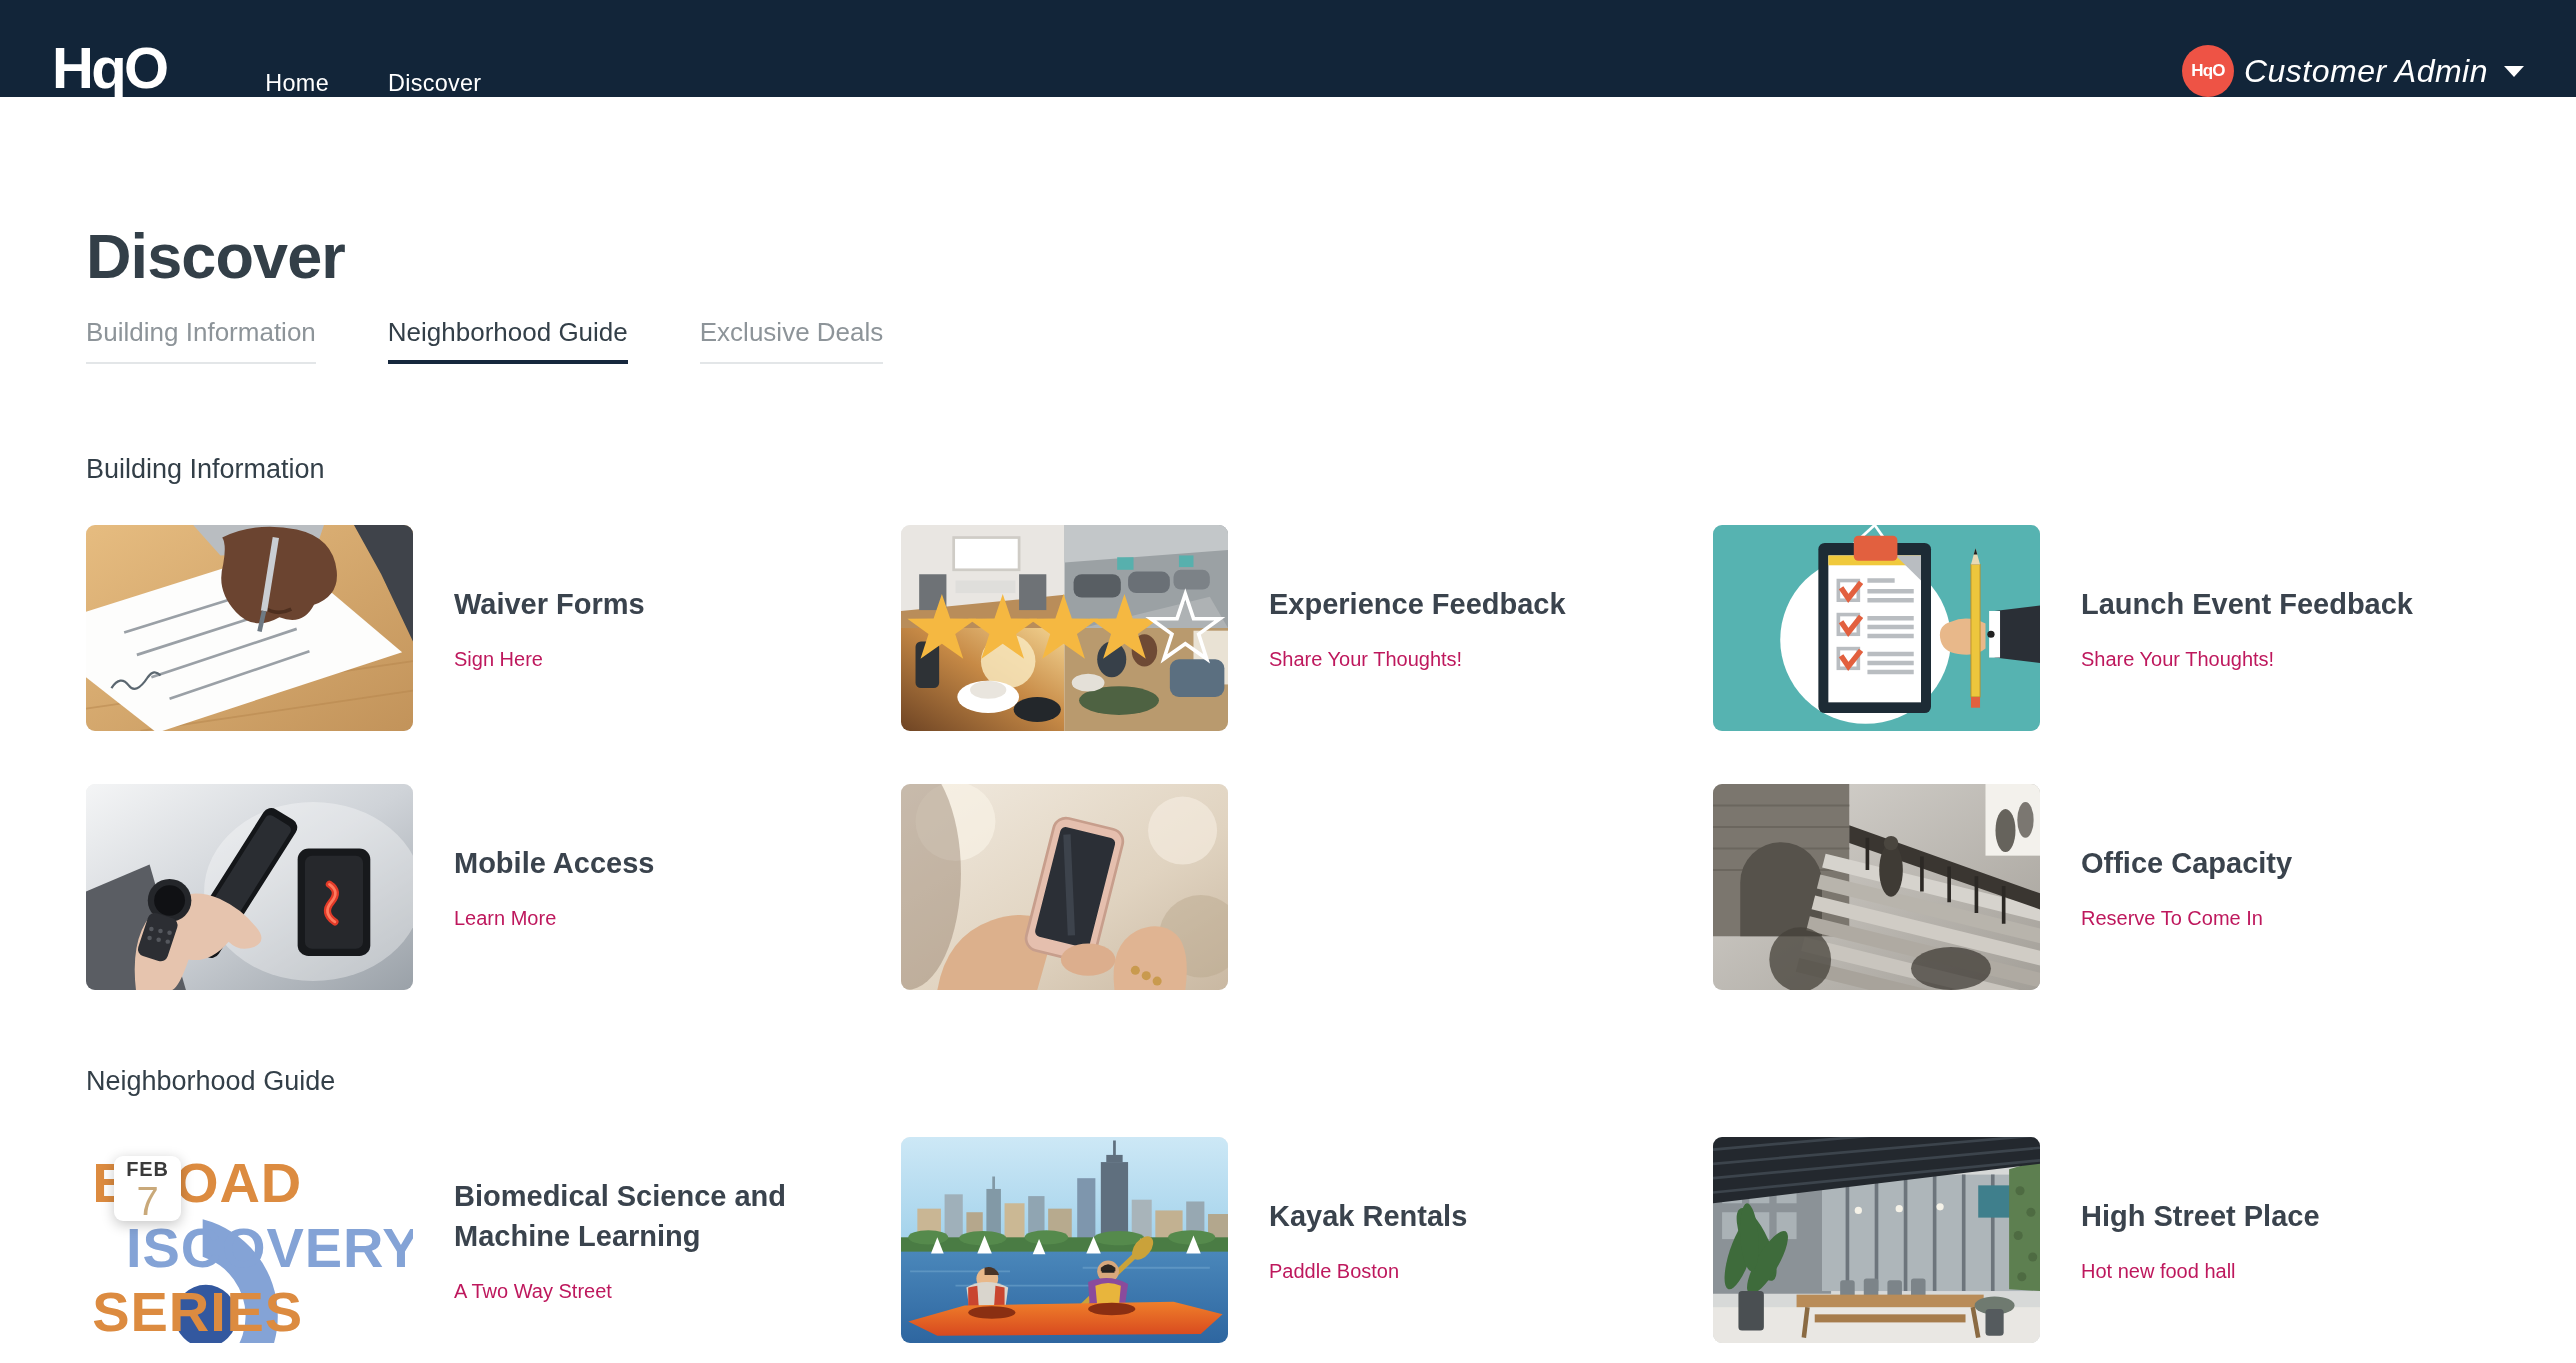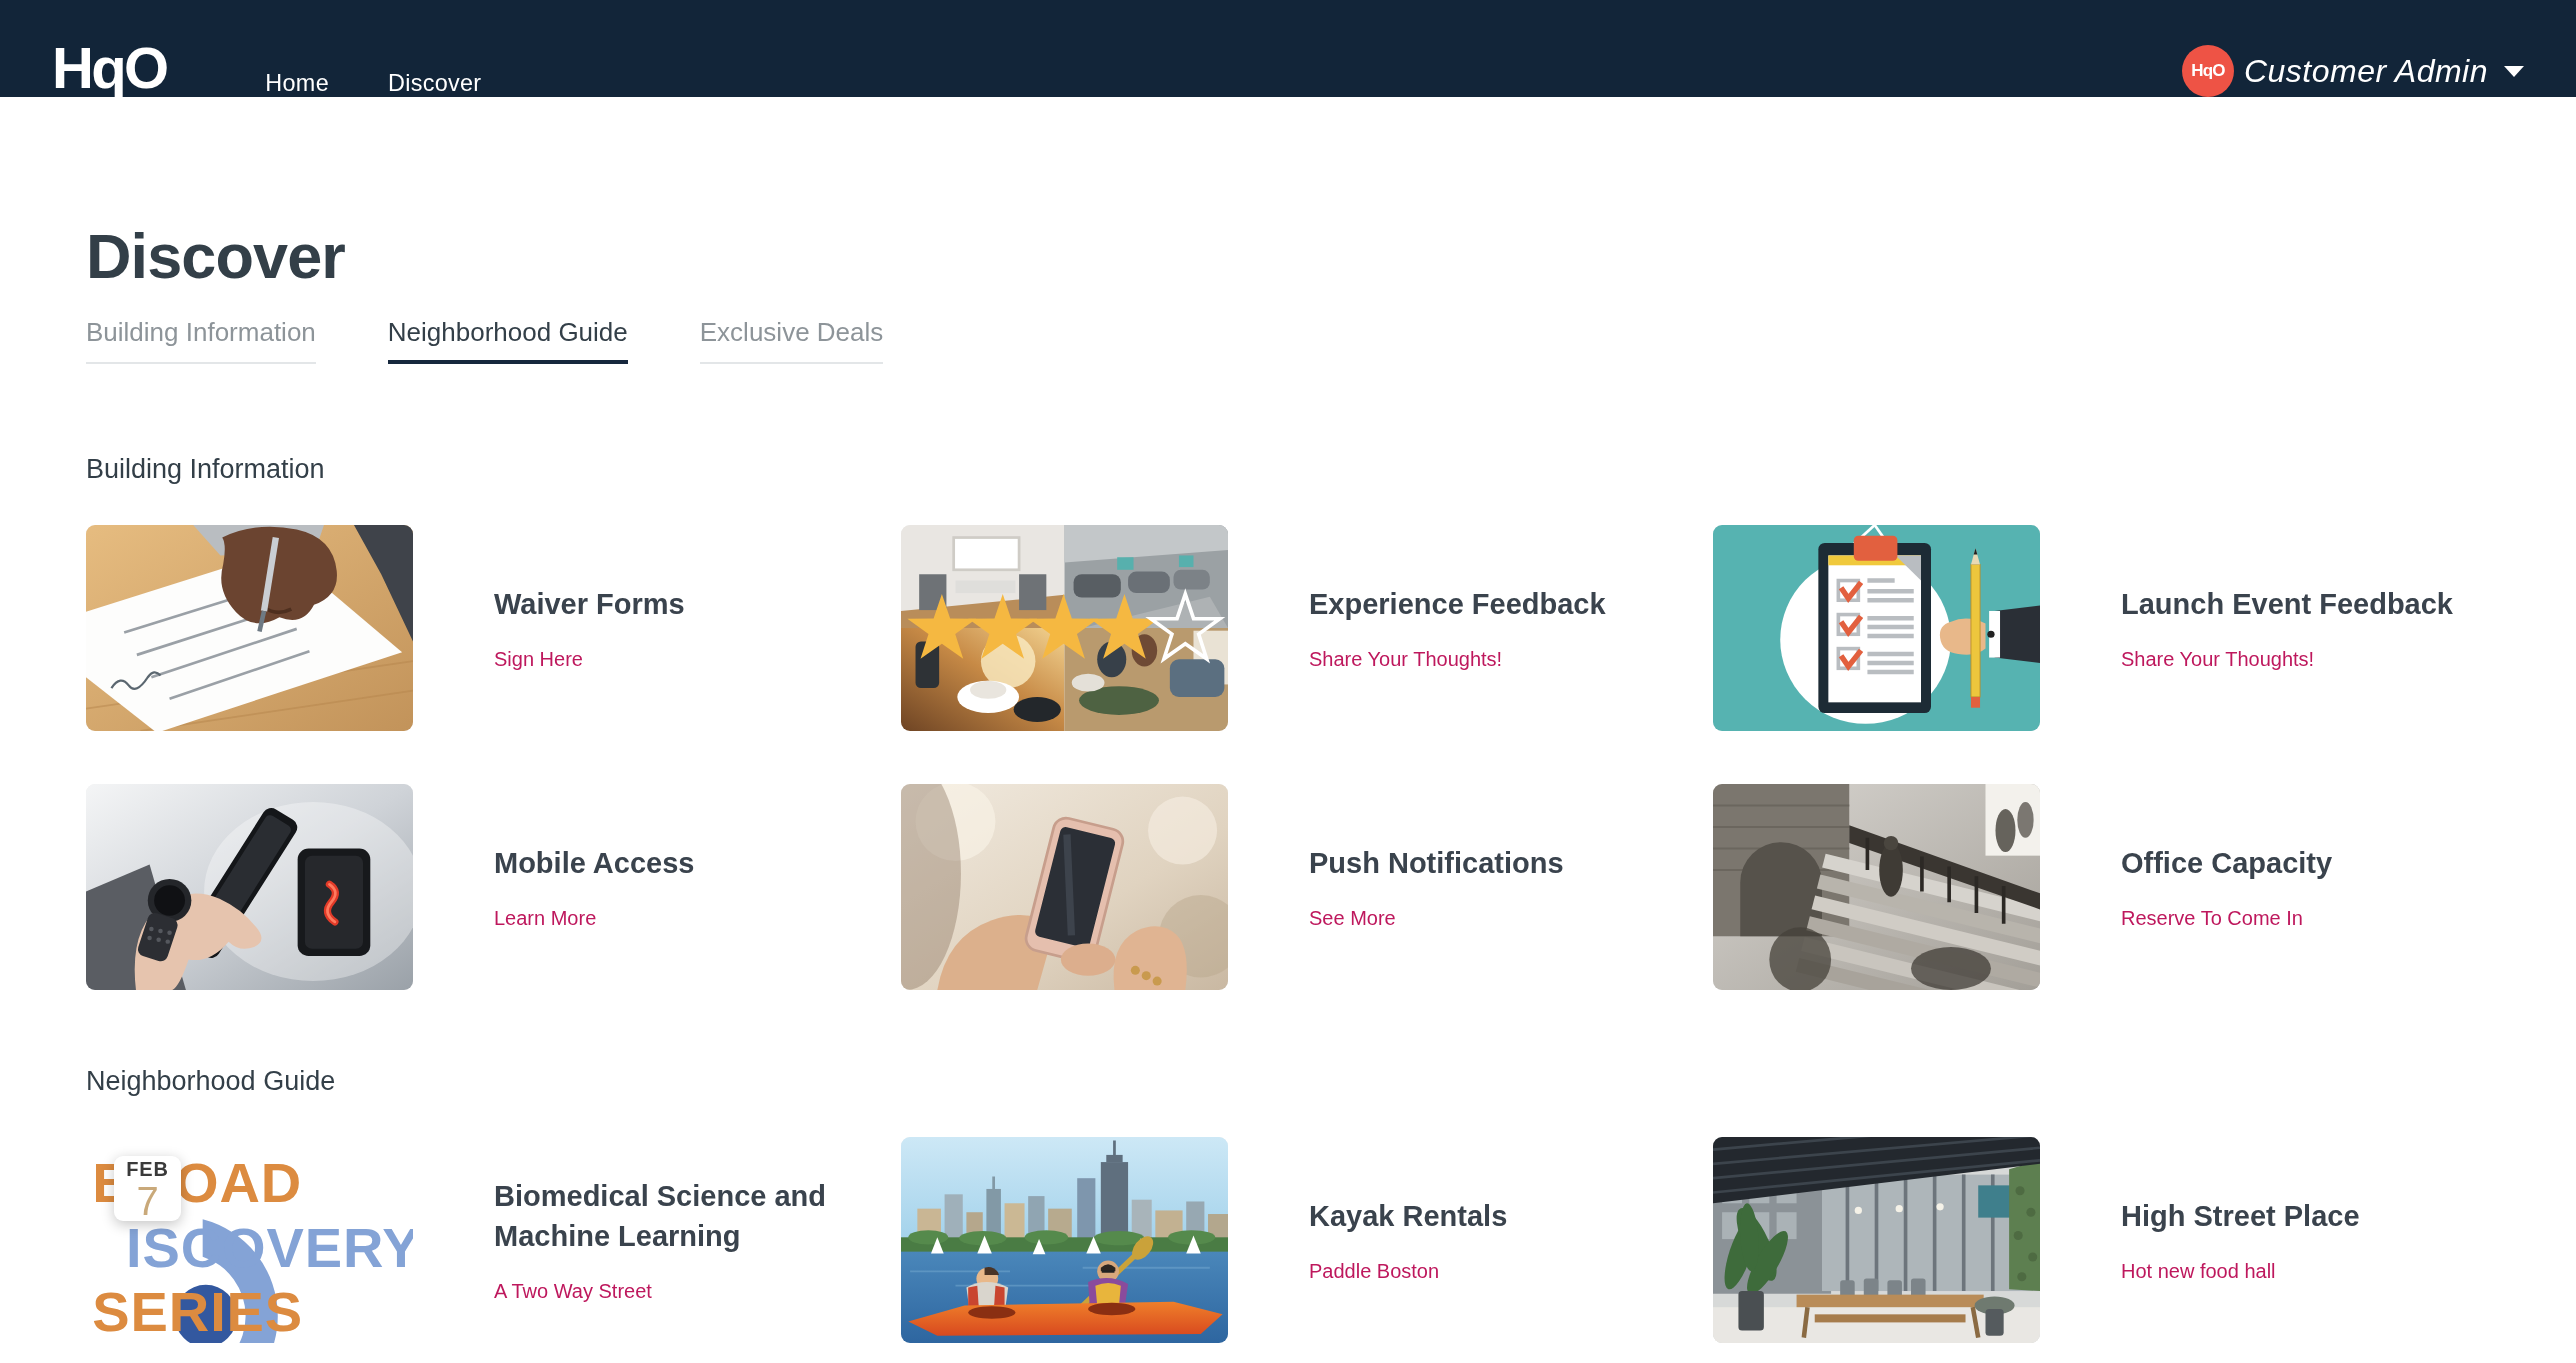--- a/index.html
+++ b/index.html
@@ -48,21 +48,21 @@
     font-size: 26px; color: #8d9499; margin-right: 72px;
     padding-bottom: 13.5px; border-bottom: 2.7px solid #e3e6e8; cursor: pointer;
   }
   .tab.active { color: #333f48; border-bottom: 4.5px solid #16283d; padding-bottom: 11.7px; }
   .section-heading { margin-top: 90px; font-size: 27px; font-weight: 500; color: #333f48; }
   .section-heading.second { margin-top: 76px; }
   .cards {
     margin-top: 40px;
     display: grid; grid-template-columns: 815px 812px 1fr; row-gap: 53px;
   }
-  .card { display: flex; align-items: center; cursor: pointer; gap: 40px; }
+  .card { display: flex; align-items: center; cursor: pointer; }
   .thumb {
     width: 327px; height: 206px; border-radius: 9px; overflow: hidden;
     flex: 0 0 327px; position: relative; background: #eee;
   }
   .thumb svg { width: 100%; height: 100%; display: block; }
   .thumb.plain { border-radius: 0; background: #fff; }
   .card-meta { margin-left: 41px; max-width: 437px; }
   .card-title { font-size: 29px; font-weight: 600; color: #3a434d; line-height: 1.38; }
   .card-subtitle { font-size: 20px; color: #be185d; margin-top: 23px; line-height: 1.2; }
   
@@ -315,24 +315,20 @@
             <line x1="168" y1="60" x2="200" y2="168" stroke="#454c56" stroke-width="8" opacity=".7"></line>
           </g>
           <path d="M235 230 q-6 -50 24 -66 q26 -12 44 4 q16 16 10 62 z" fill="#e0b492"></path>
           <ellipse cx="206" cy="196" rx="30" ry="18" fill="#dcae8d"></ellipse>
           <g fill="#c99a4e">
             <circle cx="258" cy="208" r="5"></circle>
               <circle cx="270" cy="214" r="5"></circle>
               <circle cx="282" cy="220" r="5"></circle>
           </g>
         </svg>
-      </div>
-      <div class="card-meta">
-        <div class="card-title">Push Notifications</div>
-        <div class="card-subtitle">See More</div>
       </div>
     </div>
 
     <div class="card">
       <div class="thumb">
         <svg viewBox="0 0 360 230" preserveAspectRatio="none">
           <defs>
             <linearGradient id="bw1" x1="0" y1="0" x2="1" y2="1">
               <stop offset="0" stop-color="#d9d6d1"></stop>
                 <stop offset="1" stop-color="#a39f98"></stop>

